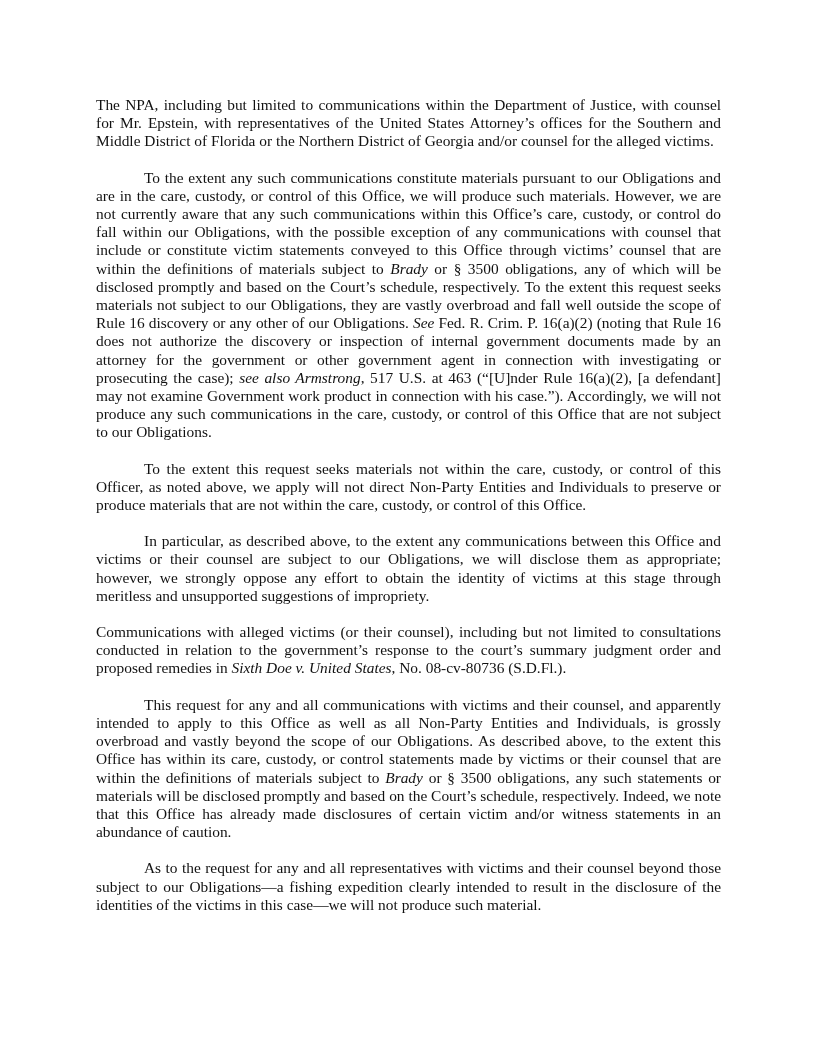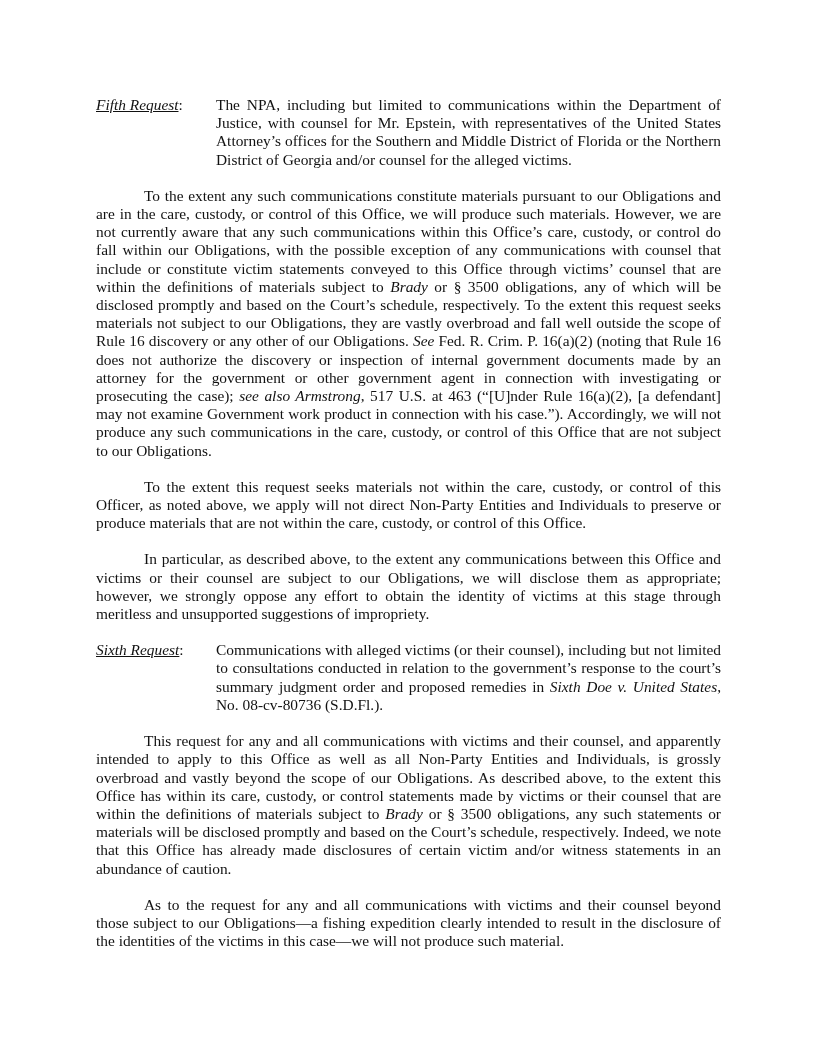--- a/index.html
+++ b/index.html
@@ -46,44 +46,42 @@
   }
   .gap { height: 18px; }
   em, .it { font-style: italic; margin-top: 16px; }
 </style>
 </head>
 <body>
 
 <div class="page">
 
   <div class="request">
-    <div class="request-label"><span class="u">Fifth Request</span><span style="font-style:normal">:</span></div>
     <div class="request-body">The NPA, including but limited to communications within the Department of Justice, with counsel for Mr. Epstein, with representatives of the United States Attorney’s offices for the Southern and Middle District of Florida or the Northern District of Georgia and/or counsel for the alleged victims.</div>
   </div>
 
   <div class="gap"></div>
 
   <p class="para"><span> To the extent any such communications constitute materials pursuant to our Obligations and are in the care, custody, or control of this Office, we will produce such materials.  However, we are not currently aware that any such communications within this Office’s care, custody, or control do fall within our Obligations, with the possible exception of any communications with counsel that include or constitute victim statements conveyed to this Office through victims’ counsel that are within the definitions of materials subject to </span><em>Brady</em><span> or § 3500 obligations, any of which will be disclosed promptly and based on the Court’s schedule, respectively.  To the extent this request seeks materials not subject to our Obligations, they are vastly overbroad and fall well outside the scope of Rule 16 discovery or any other of our Obligations.  </span><em>See</em><span> Fed. R. Crim. P. 16(a)(2) (noting that Rule 16 does not authorize the discovery or inspection of internal government documents made by an attorney for the government or other government agent in connection with investigating or prosecuting the case); </span><em>see also Armstrong</em><span>, 517 U.S. at 463 (“[U]nder Rule 16(a)(2), [a defendant] may not examine Government work product in connection with his case.”). Accordingly, we will not produce any such communications in the care, custody, or control of this Office that are not subject to our Obligations.</span></p>
 
   <div class="gap"></div>
 
   <p class="para">To the extent this request seeks materials not within the care, custody, or control of this Officer, as noted above, we apply will not direct Non-Party Entities and Individuals to preserve or produce materials that are not within the care, custody, or control of this Office.</p>
 
   <div class="gap"></div>
 
   <p class="para">In particular, as described above, to the extent any communications between this Office and victims or their counsel are subject to our Obligations, we will disclose them as appropriate; however, we strongly oppose any effort to obtain the identity of victims at this stage through meritless and unsupported suggestions of impropriety.</p>
 
   <div class="gap"></div>
 
   <div class="request">
-    <div class="request-label"><span class="u">Sixth Request</span><span style="font-style:normal">:</span></div>
     <div class="request-body"><span>Communications with alleged victims (or their counsel), including but not limited to consultations conducted in relation to the government’s response to the court’s summary judgment order and proposed remedies in </span><em>Sixth Doe v. United States</em><span>, No. 08-cv-80736 (S.D.Fl.).</span></div>
   </div>
 
   <div class="gap"></div>
 
   <p class="para"><span>This request for any and all communications with victims and their counsel, and apparently intended to apply to this Office as well as all Non-Party Entities and Individuals, is grossly overbroad and vastly beyond the scope of our Obligations.  As described above, to the extent this Office has within its care, custody, or control statements made by victims or their counsel that are within the definitions of materials subject to </span><em>Brady</em><span> or § 3500 obligations, any such statements or materials will be disclosed promptly and based on the Court’s schedule, respectively.  Indeed, we note that this Office has already made disclosures of certain victim and/or witness statements in an abundance of caution.</span></p>
 
   <div class="gap"></div>
 
-  <p class="para">As to the request for any and all communications with victims and their counsel beyond those subject to our Obligations—a fishing expedition clearly intended to result in the disclosure of the identities of the victims in this case—we will not produce such material.</p>
+  <p class="para">As to the request for any and all representatives with victims and their counsel beyond those subject to our Obligations—a fishing expedition clearly intended to result in the disclosure of the identities of the victims in this case—we will not produce such material.</p>
 
 </div>
 
 </body></html>

